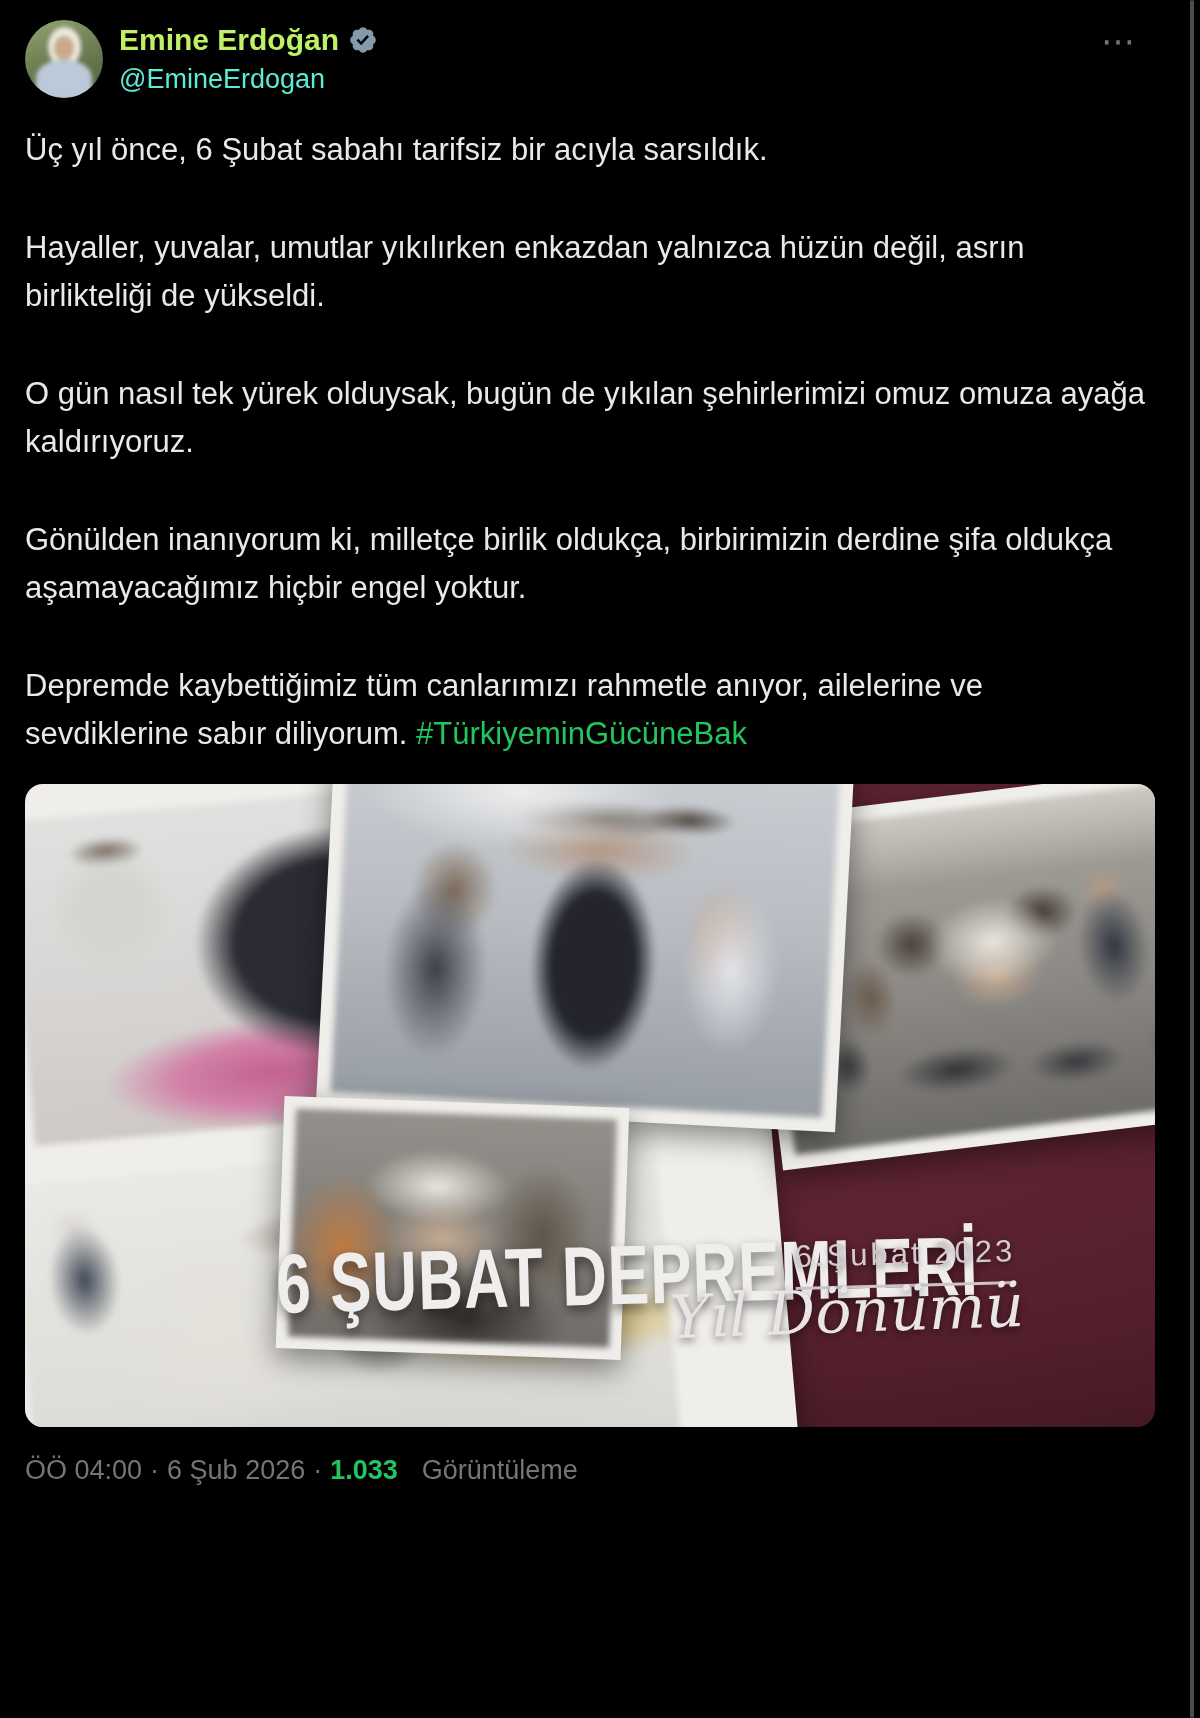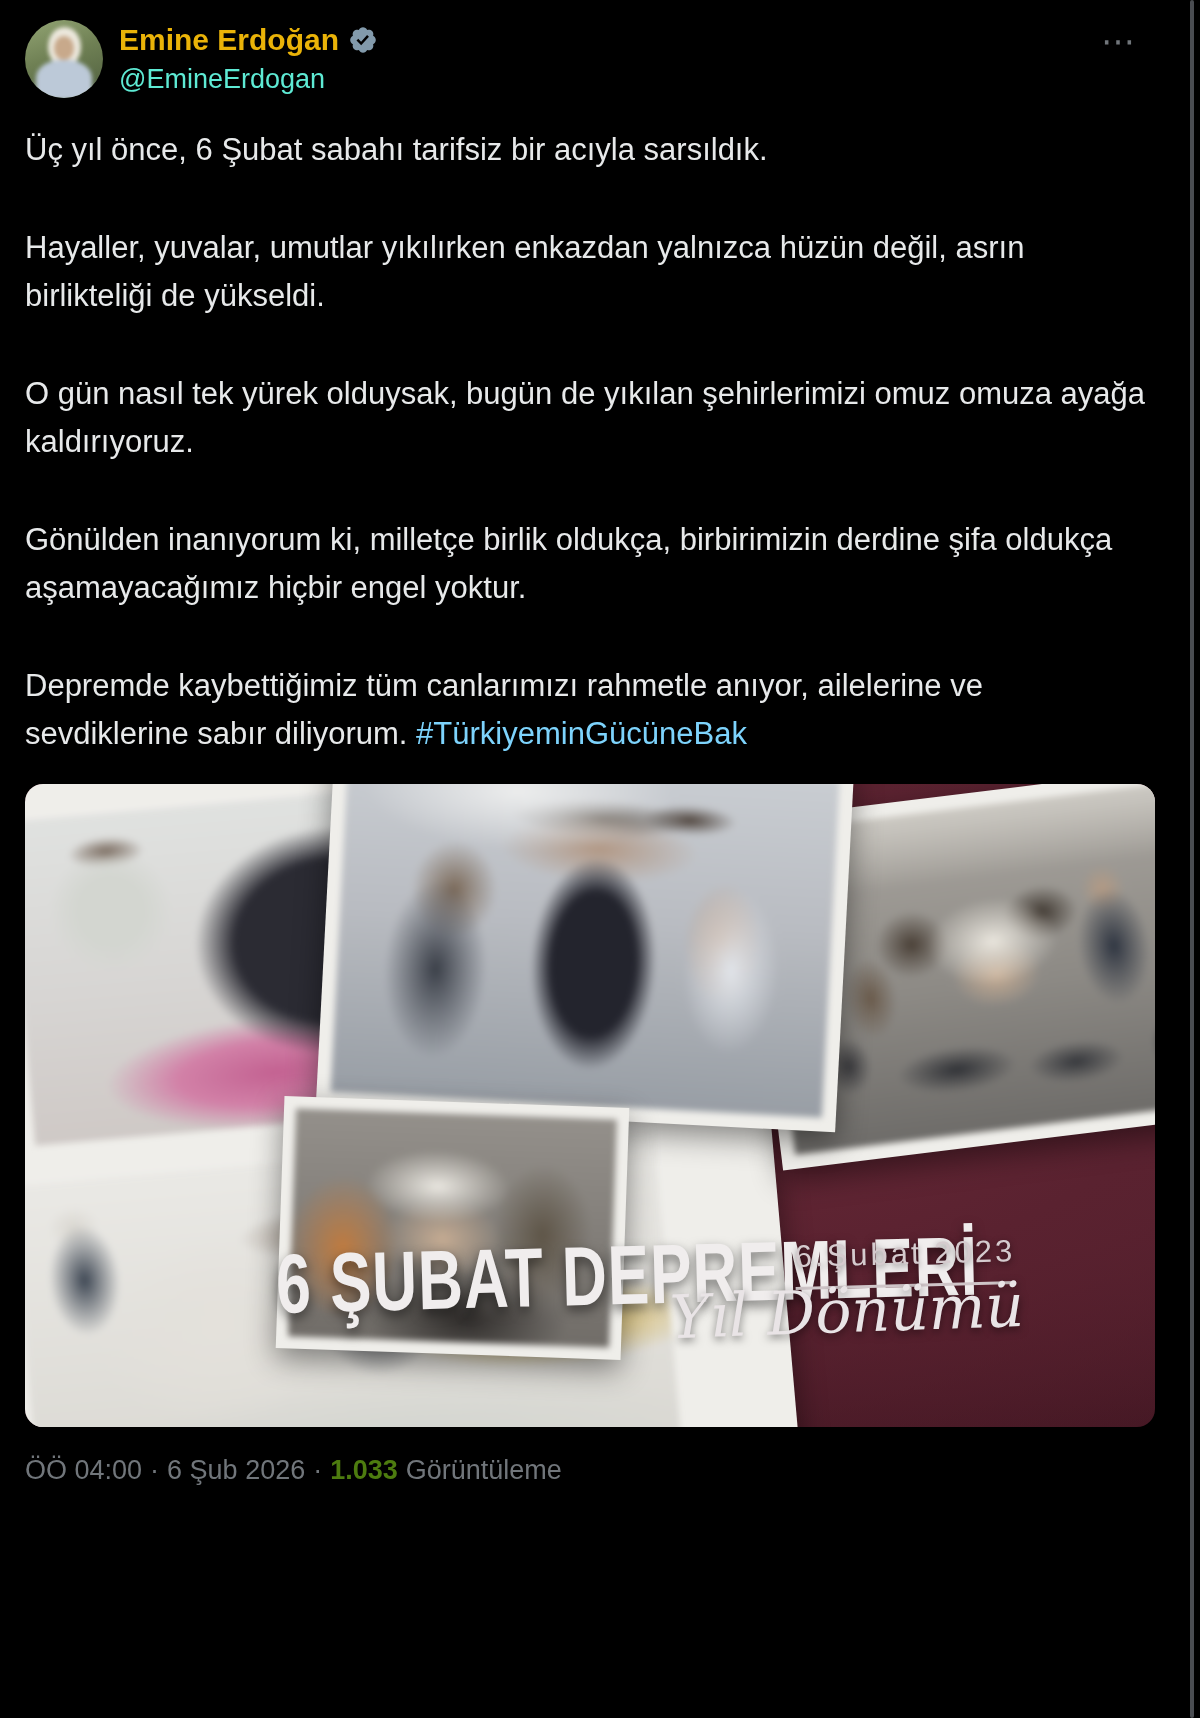--- a/index.html
+++ b/index.html
@@ -18,31 +18,31 @@
           background:linear-gradient(160deg,#93a574 0%,#6f8054 45%,#4e5e3e 100%);flex:0 0 auto;}
   .avatar .av-soft{position:absolute;inset:0;filter:blur(2px);}
   .avatar .av-scarf{position:absolute;left:23px;top:7px;width:33px;height:40px;border-radius:50%;
           background:#ece8dd;}
   .avatar .av-face{position:absolute;left:29px;top:16px;width:20px;height:24px;border-radius:50%;
           background:#c8a98b;}
   .avatar .av-body{position:absolute;left:11px;top:40px;width:56px;height:40px;
           border-radius:45% 45% 0 0;background:#bcc9d8;}
   .name-block{margin-left:16px;line-height:1.15;}
   .display-name-row{display:flex;align-items:center;}
-  .display-name{font-size:30px;font-weight:700;color:#eab308;}
+  .display-name{font-size:30px;font-weight:700;color:#bef264;}
   .verified{margin-left:9px;width:30px;height:30px;flex:0 0 auto;}
   .handle{font-size:27px;color:#5eead4;margin-top:6px;}
   .more-btn{position:absolute;right:18px;top:6px;color:#71767b;font-size:34px;
             letter-spacing:2px;line-height:1;cursor:pointer;}
 
   
   .tweet-body{margin-top:26px;font-size:31px;line-height:48px;color:#e7e9ea;}
   .tweet-body p{margin:13px 0 50px 0;}
   .tweet-body p.last{margin-bottom:26px;}
-  .hashtag{color:#7dd3fc;text-decoration:none;cursor:pointer;}
+  .hashtag{color:#22c55e;text-decoration:none;cursor:pointer;}
 
   
   .media{position:relative;width:1130px;height:643px;border-radius:18px;overflow:hidden;
          background:radial-gradient(ellipse 90% 80% at 55% 35%,#6b2a39 0%,#5a2230 55%,#45192500 100%),
                     linear-gradient(180deg,#521f2c 0%,#56202e 60%,#431723 100%);
          cursor:pointer;}
   .polaroid{position:absolute;background:#efeeea;box-shadow:0 10px 30px rgba(0,0,0,.45);}
   .photo{position:absolute;filter:blur(3px) saturate(.92);}
 
   .left-polaroid{left:-45px;top:-55px;width:790px;height:800px;transform:rotate(-5deg);}
@@ -115,21 +115,21 @@
   .banner-date{position:absolute;left:770px;top:452px;font-size:31px;color:#d5cbce;
       letter-spacing:3px;padding-bottom:12px;border-bottom:3px solid #cfc5c8;
       transform:rotate(-1.5deg);text-shadow:0 2px 6px rgba(0,0,0,.5);}
   .banner-script{position:absolute;left:645px;top:492px;font-family:"DejaVu Serif",serif;
       font-style:italic;font-size:60px;color:#e9e4e6;transform:rotate(-2deg);
       text-shadow:0 3px 8px rgba(0,0,0,.5);white-space:nowrap;}
 
   
   .tweet-footer{margin-top:28px;font-size:27px;color:#71767b;}
   .tweet-footer .sep{margin:0 8px;}
-  .views-count{color:#4d7c0f;font-weight:700;margin-right:8px;}
+  .views-count{color:#22c55e;font-weight:700;margin-right:24px;}
 </style>
 </head>
 <body>
 
 <div class="scrollbar"></div>
 
 <div class="tweet">
 
   <div class="tweet-header">
     <div class="avatar">

